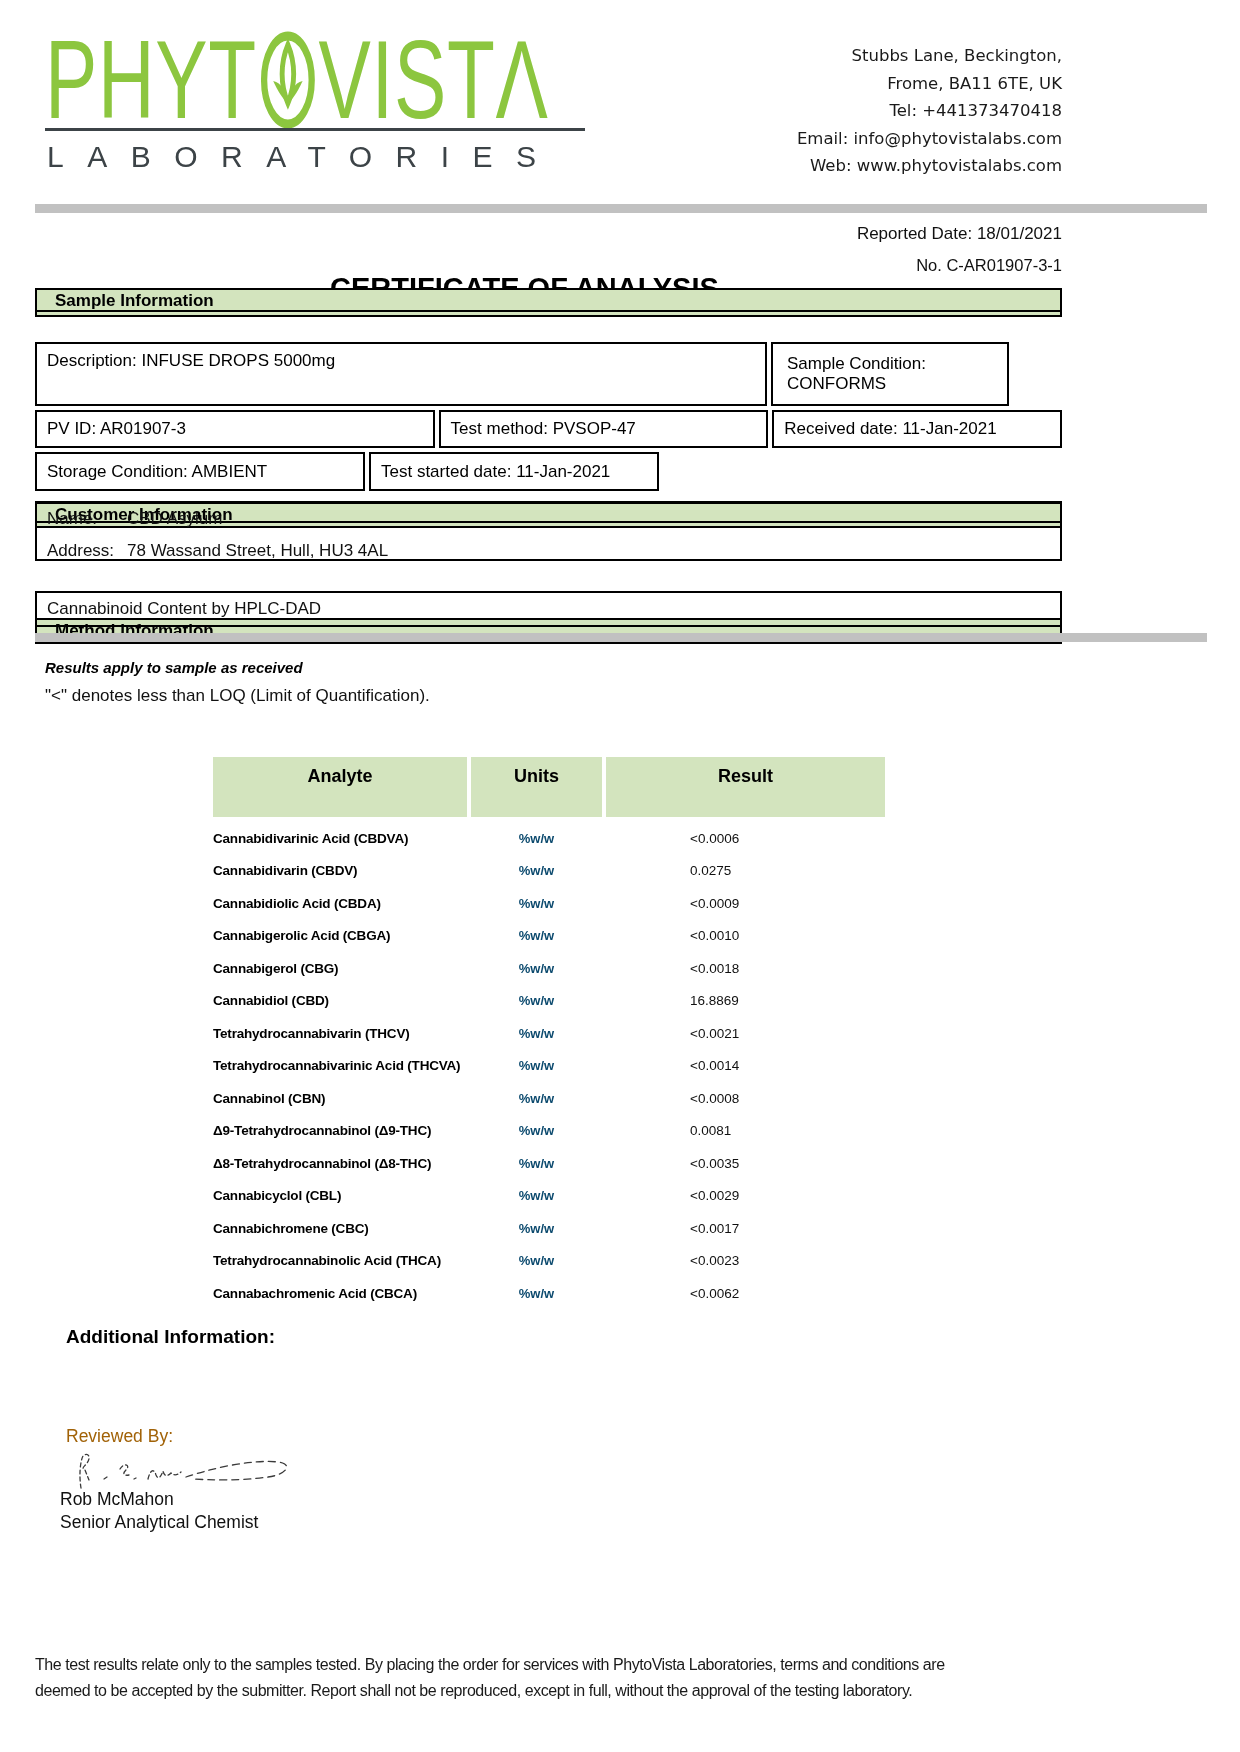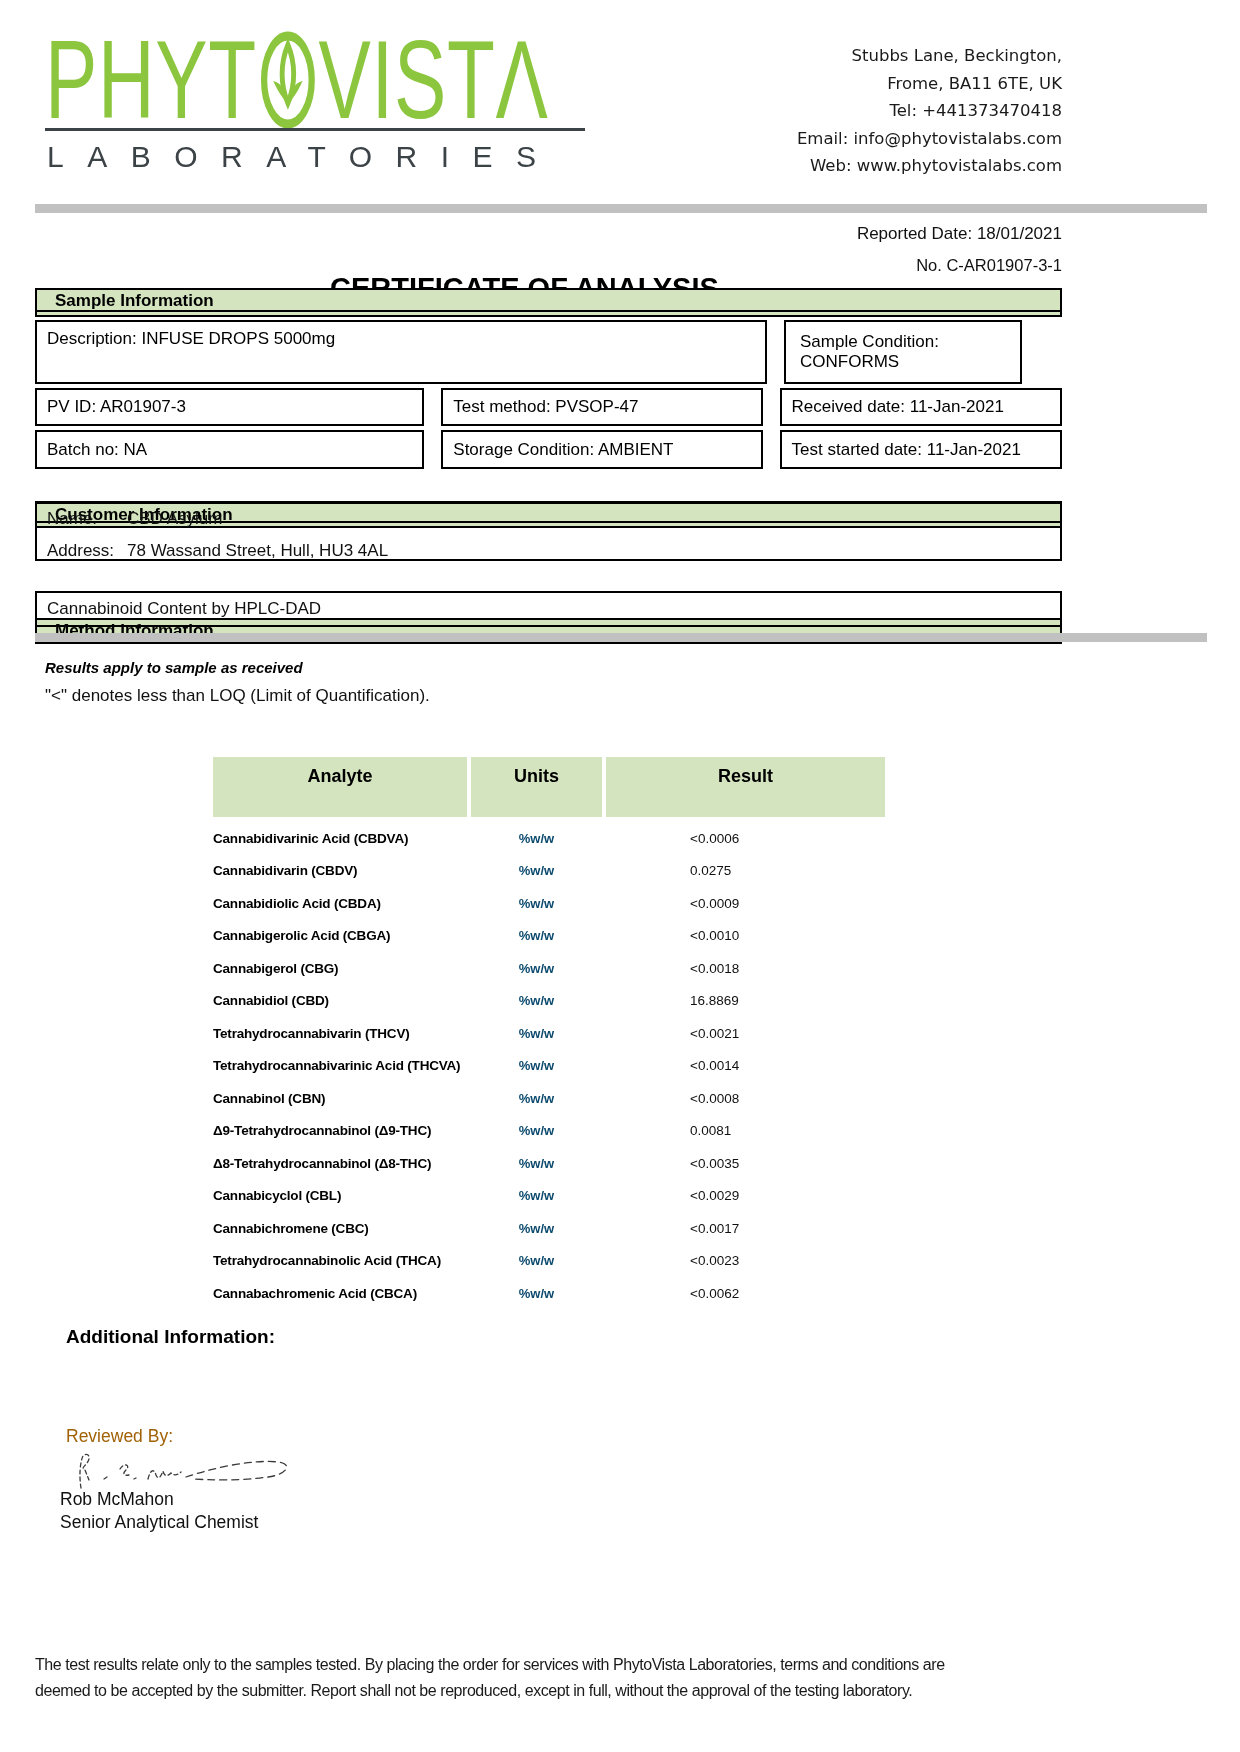--- a/index.html
+++ b/index.html
@@ -44,21 +44,21 @@
   .coa-title { position:absolute; left:330px; top:248px; font-size:29px; font-weight:bold; letter-spacing:0px; color:#000;margin-top:24px; }
   .coa-number { position:absolute; right:178px; top:256px; font-size:16.5px; color:#111; }
 
   
   .info { position:absolute; left:35px; width:1027px; }
   .gbar {
     position:relative; background:#D3E4BE; border:2px solid #000;
     font-size:17px; font-weight:bold; padding:1px 0 0 18px; color:#000;
   }
   .gbar::after { content:""; position:absolute; left:0; right:0; bottom:3px; height:2.5px; background:#000; }
-  .row { display:flex; gap:17px; }
+  .row { display:flex; gap:4px;margin-top:22px; }
   .cell {
     border:2px solid #000; background:#fff;
     display:flex; align-items:center; padding:0 10px; font-size:17px; color:#000;
   }
   .cell.top { align-items:flex-start; padding-top:7px; }
 
   .sample-bar   { top:288px; height:29px; }
   .row-desc     { top:320px; height:64px; }
   .row-mid      { top:388px; height:38px; }
   .row-bot      { top:430px; height:39px; }
@@ -144,21 +144,20 @@
     <div class="cell w-cond">Sample Condition: CONFORMS</div>
   </div>
 
   <div class="info row row-mid">
     <div class="cell w-a">PV ID: AR01907-3</div>
     <div class="cell w-b">Test method: PVSOP-47</div>
     <div class="cell w-c">Received date: 11-Jan-2021</div>
   </div>
 
   <div class="info row row-bot">
-    <div class="cell w-a">Batch no: NA</div>
     <div class="cell w-b">Storage Condition: AMBIENT</div>
     <div class="cell w-c">Test started date: 11-Jan-2021</div>
   </div>
 
   <div class="info gbar cust-bar">Customer Information</div>
   <div class="info cust-box">
     <div class="kv">
       <span class="k">Name:</span>
       <span>CBD Asylum</span>
     </div>

